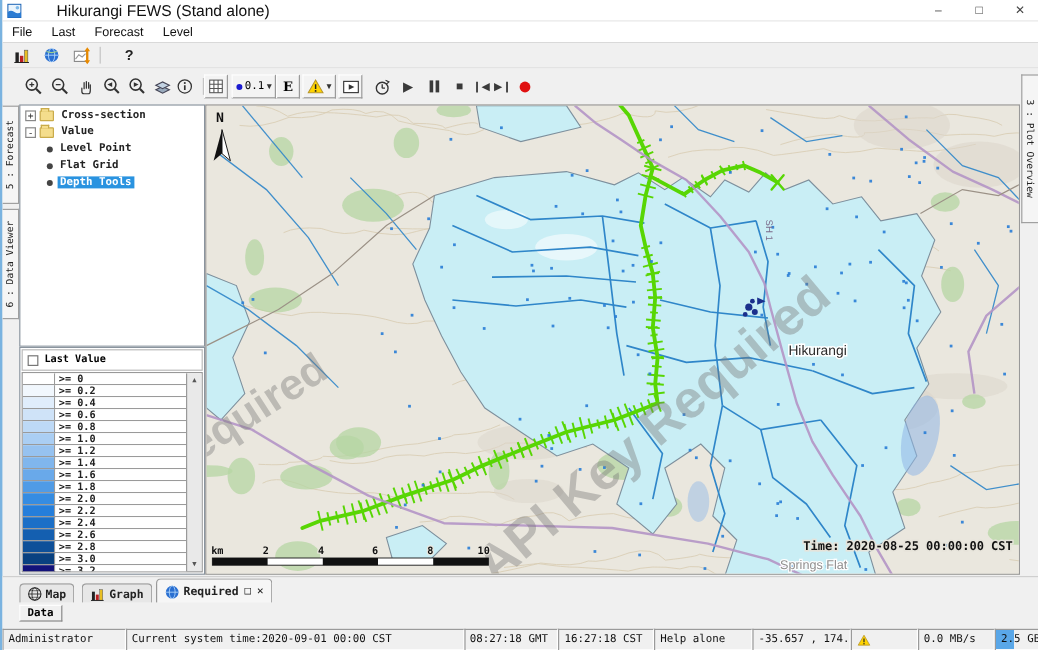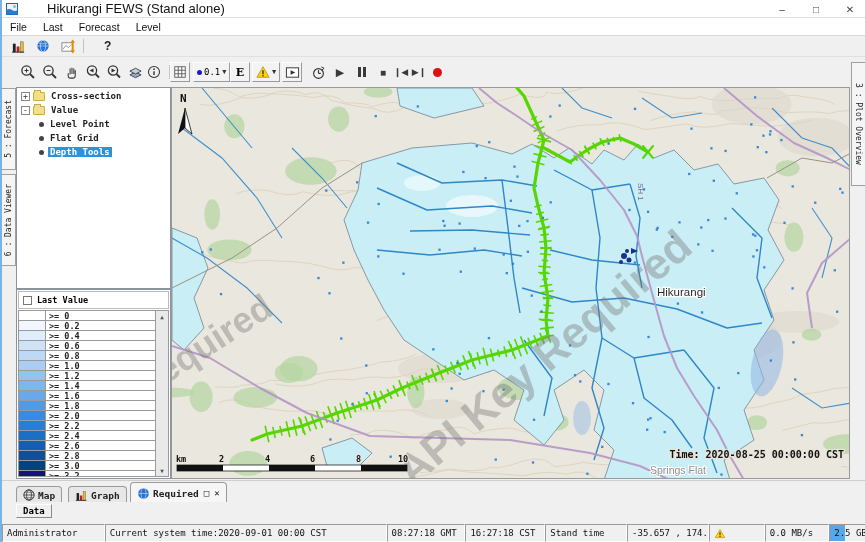--- a/index.html
+++ b/index.html
@@ -831,21 +831,21 @@
 
   <div class="logs-row">
     <span class="logs-btn">Data</span>
   </div>
 
   <div class="statusbar">
     <div class="sb-cell" style="width:107px">Administrator</div>
     <div class="sb-cell" style="width:294px">Current system time:2020-09-01 00:00 CST</div>
     <div class="sb-cell" style="width:82px">08:27:18 GMT</div>
     <div class="sb-cell" style="width:83px">16:27:18 CST</div>
-    <div class="sb-cell" style="width:85px">Stand time</div>
+    <div class="sb-cell" style="width:85px">Help alone</div>
     <div class="sb-cell" style="width:85px">-35.657 , 174.199</div>
     <div class="sb-cell" style="width:58px">
       <svg viewBox="0 0 16 16" width="12" height="11">
           <polygon points="8,2 15,14 1,14" fill="#ffd400" stroke="#b8962a"></polygon>
           <line x1="8" y1="6" x2="8" y2="10.5" stroke="#222" stroke-width="1.4"></line>
           <circle cx="8" cy="12.3" r="0.9" fill="#222"></circle>
         </svg>
     </div>
     <div class="sb-cell" style="width:67px">0.0 MB/s</div>
     <div class="sb-cell sb-mem" style="width:39px">2.5 GB</div>

